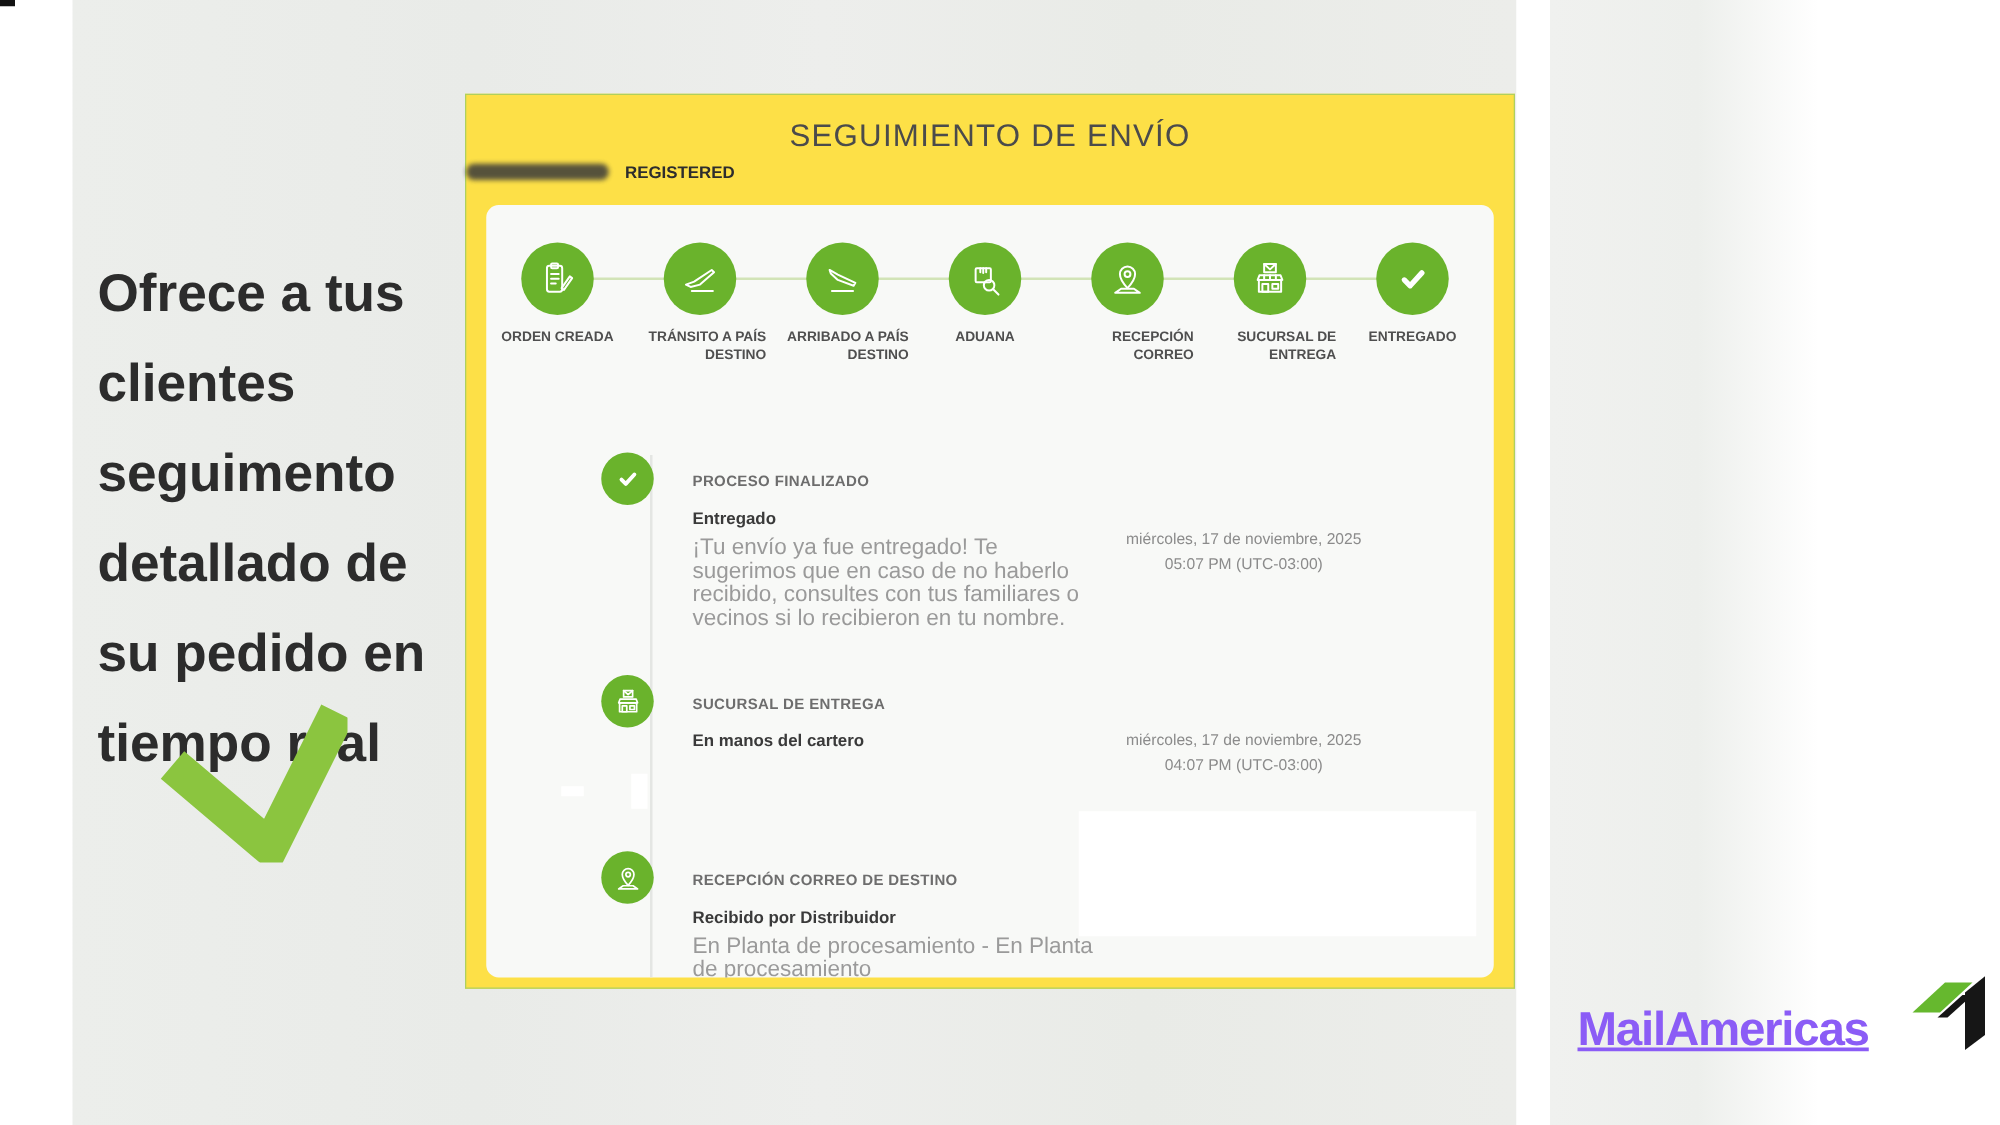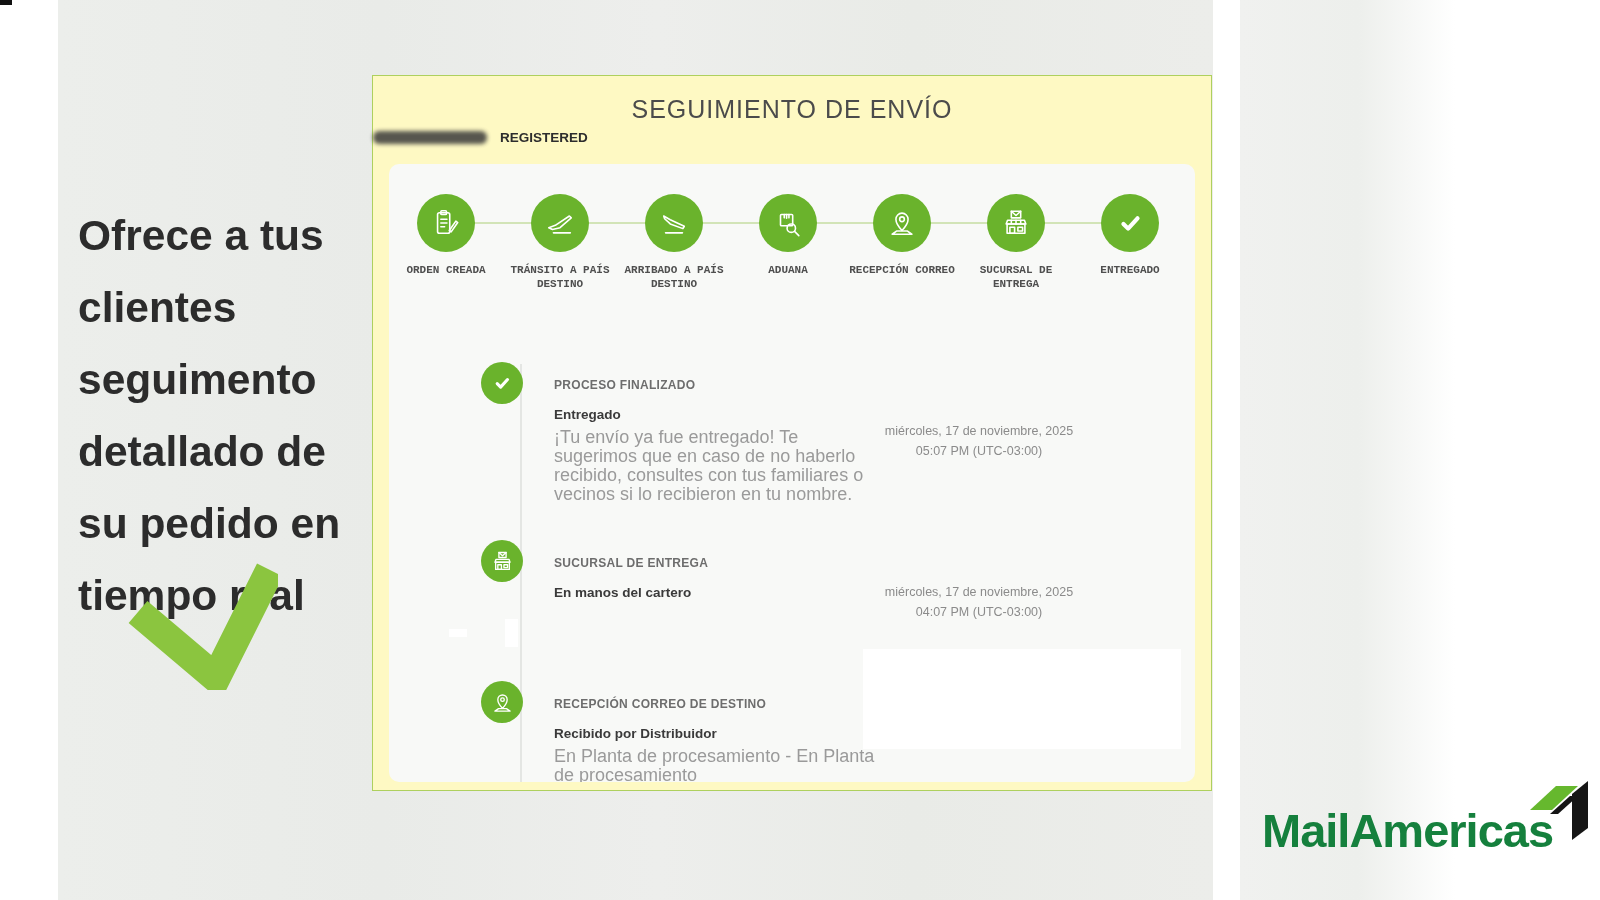--- a/index.html
+++ b/index.html
@@ -13,62 +13,62 @@
   #bg-gray-right { left:1240px; top:0; width:215px; height:900px;
     background:linear-gradient(90deg,#f0f1ef,#edefec 55%,rgba(240,241,239,0) 100%); }
   #corner-artifact { left:0; top:0; width:12px; height:5px; background:#111; }
 
   
   #headline { left:78px; top:200px; width:300px; font-size:42.5px; line-height:72px;
     font-weight:700; color:#2c2c2c; white-space:pre-line; }
   #big-check { left:128px; top:560px; }
 
   
-  #panel { left:372px; top:75px; width:840px; height:716px; background:#fef9c3;
+  #panel { left:372px; top:75px; width:840px; height:716px; background:#fde047;
     border:1px solid #aed05e; }
   #panel-title { margin-top:19px; text-align:center; font-size:25px; font-weight:400;
     letter-spacing:1px; color:#4b4b4b; }
   #tracking-row { margin-top:6px; display:flex; align-items:center; gap:13px; }
   #redacted-bar { width:114px; height:13px; background:#3a3a3a; border-radius:6px;
     filter:blur(2.2px); opacity:.85; }
   #registered-label { font-size:13.5px; font-weight:700; color:#2d2d2d; }
 
   #card { position:absolute; left:16px; top:88px; width:806px; height:618px;
     background:#f8f9f7; border-radius:10px; overflow:hidden; }
 
   
   #steps-connector { position:absolute; left:52px; right:60px; top:58px; height:2px;
     background:#d2e4b7; }
   #steps-row { position:absolute; left:0; right:8px; top:30px; display:flex; }
   .step { flex:1; display:flex; flex-direction:column; align-items:center; position:relative; }
   .step-circle { width:58px; height:58px; border-radius:50%; background:#6ab32c;
     display:flex; align-items:center; justify-content:center; }
-  .step-label { margin-top:12px; max-width:106px; text-align:center; font-size:11px;
-    line-height:13.5px; font-weight:700; color:#4f4f4f;font-family:Liberation Mono, monospace; }
+  .step-label { margin-top:12px; max-width:106px; text-align:right; font-size:11px;
+    line-height:13.5px; font-weight:700; color:#4f4f4f; }
 
   
   #vline { position:absolute; left:131px; top:200px; width:1.5px; height:418px; background:#e4e6e3; }
   .event { position:absolute; left:92px; display:flex; }
   .event-circle { width:42px; height:42px; border-radius:50%; background:#6ab32c; flex:0 0 42px;
     display:flex; align-items:center; justify-content:center; }
   .event-text { margin-left:31px; width:325px; }
   .event-stage { margin-top:16px; font-size:12px; font-weight:700; letter-spacing:.3px; color:#6d6d6d; }
   .event-status { margin-top:15px; font-size:13.5px; font-weight:700; color:#3a3a3a; }
   .event-detail { margin-top:6px; font-size:18px; line-height:19px; color:#9a9a9a; }
-  .event-date { position:absolute; left:455px; width:270px; text-align:center;
+  .event-date { position:absolute; left:471px; width:270px; text-align:center;
     font-size:12.5px; line-height:19.5px; color:#8b8b8b; }
   #date-1 { top:258px; } #date-2 { top:419px; }
   #redaction-box { position:absolute; left:474px; top:485px; width:318px; height:100px; background:#fff; }
   .artifact { position:absolute; background:#fff; }
   #artifact-1 { left:60px; top:465px; width:18px; height:8px; }
   #artifact-2 { left:116px; top:455px; width:13px; height:28px; }
 
   
-  #brand-text { left:1262px; top:803px; font-size:47px; font-weight:700;
-    letter-spacing:-1px; color:#15803d; }
+  #brand-text { left:1262px; top:803px; font-size:38px; font-weight:700;
+    letter-spacing:-1px; color:#8b5cf6;text-decoration:underline; }
   #brand-logo { left:1526px; top:778px; }
 
   svg.glyph { stroke:#fff; fill:none; stroke-width:1.7; stroke-linecap:round; stroke-linejoin:round; }
 </style>
 </head>
 <body>
 
 <div class="abs" id="bg-gray-main"></div>
 <div class="abs" id="bg-gray-right"></div>
 <div class="abs" id="corner-artifact"></div>

